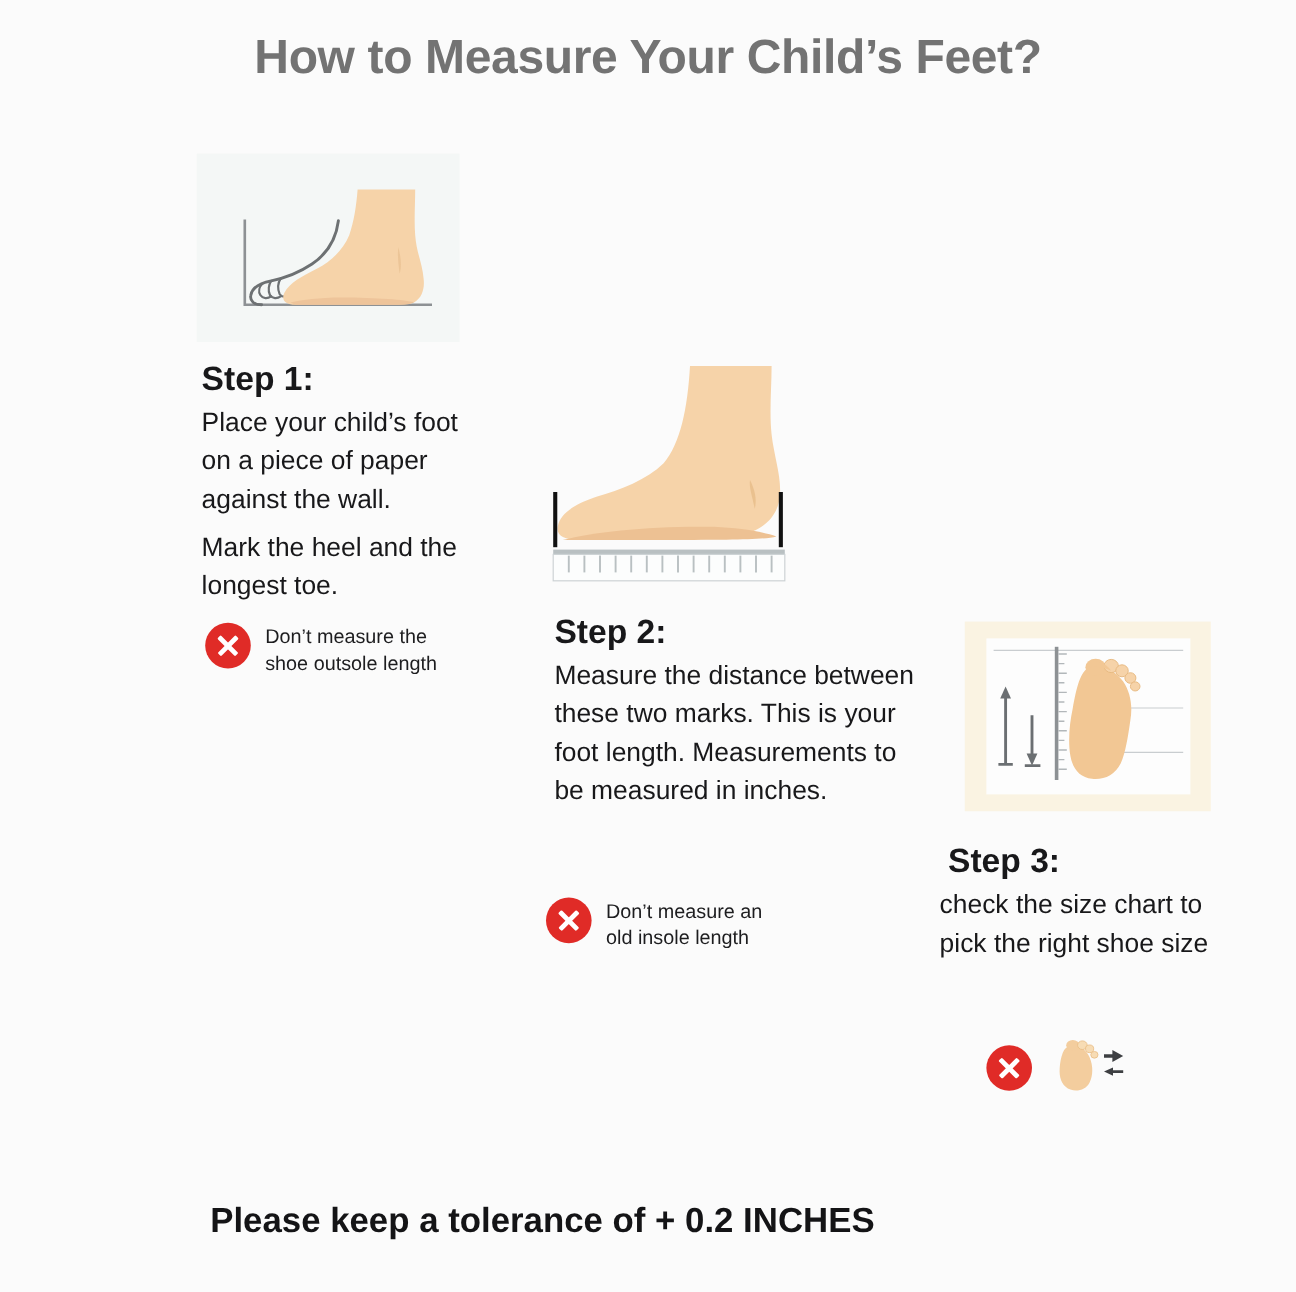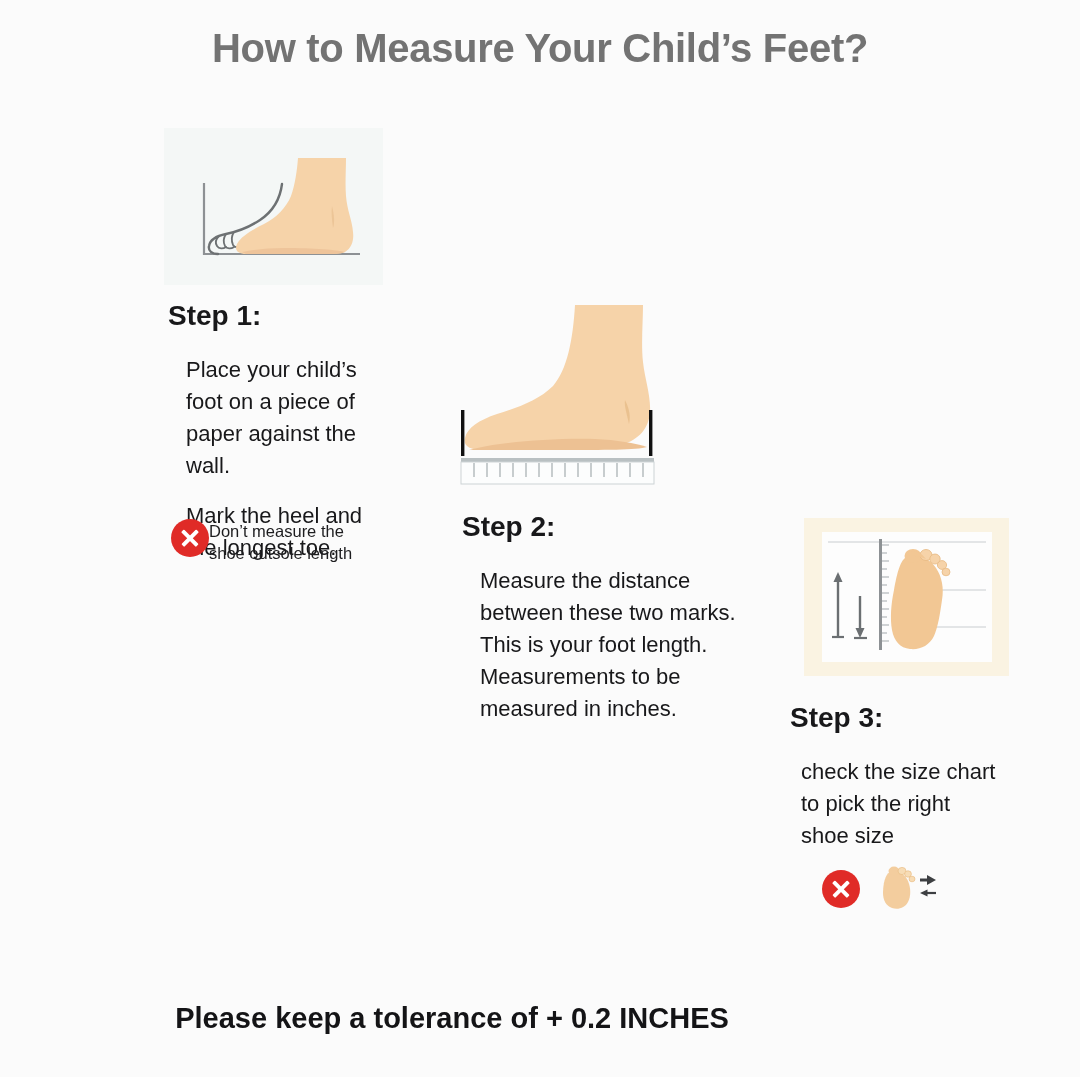--- a/index.html
+++ b/index.html
@@ -43,28 +43,29 @@
     color: #18181a;
     white-space: nowrap;
   }
   .step-body {
     position: absolute;
     font-size: 22px;
     line-height: 32px;
     color: #18181a;
     font-weight: normal;
   }
-  .step-body p { margin: 18px; }
+  .step-body p { margin: 0; }
   .step-body p + p { margin-top: 8px; }
 
   
   .warn {
     position: absolute;
     display: flex;
     align-items: flex-start;
+    gap: 12px;
   }
   .warn-circle {
     flex: 0 0 auto;
     width: 38px;
     height: 38px;
     border-radius: 50%;
     background: #e02b27;
     position: relative;
   }
   .warn-circle::before,
@@ -236,20 +237,24 @@
       </g>
     </svg>
   </div>
 
   <div class="step-title" style="left:462px; top:511px;">Step 2:</div>
 
   <div class="step-body" style="left:462px; top:547px; width:312px;">
     <p>Measure the distance between these two marks. This is your foot length. Measurements to be measured in inches.</p>
   </div>
 
+  <div class="warn" style="left:455px; top:748px; width:200px;">
+    <span class="warn-circle"></span>
+    <span class="warn-text">Don’t measure an old insole length</span>
+  </div>
 
   <div id="step3-panel">
     <div id="step3-card">
       <svg class="svgwrap" width="170" height="130" viewBox="0 0 170 130" xmlns="http://www.w3.org/2000/svg">
 
         <line x1="6" y1="10" x2="164" y2="10" stroke="#c9cdd0" stroke-width="1"></line>
         <line x1="112" y1="58" x2="164" y2="58" stroke="#c9cdd0" stroke-width="1"></line>
         <line x1="104" y1="95" x2="164" y2="95" stroke="#c9cdd0" stroke-width="1"></line>
 
         <rect x="57" y="7" width="3" height="111" fill="#8d9194"></rect>

